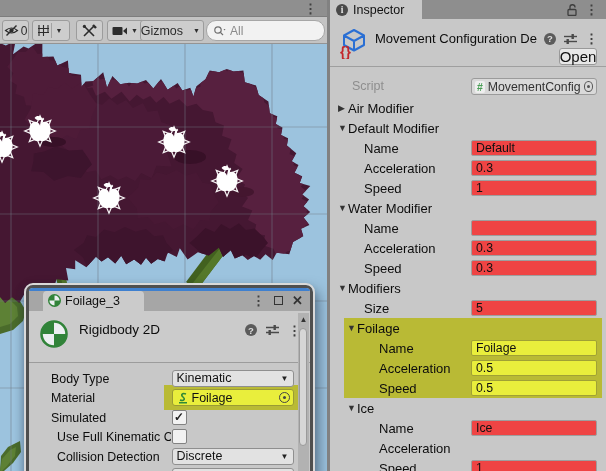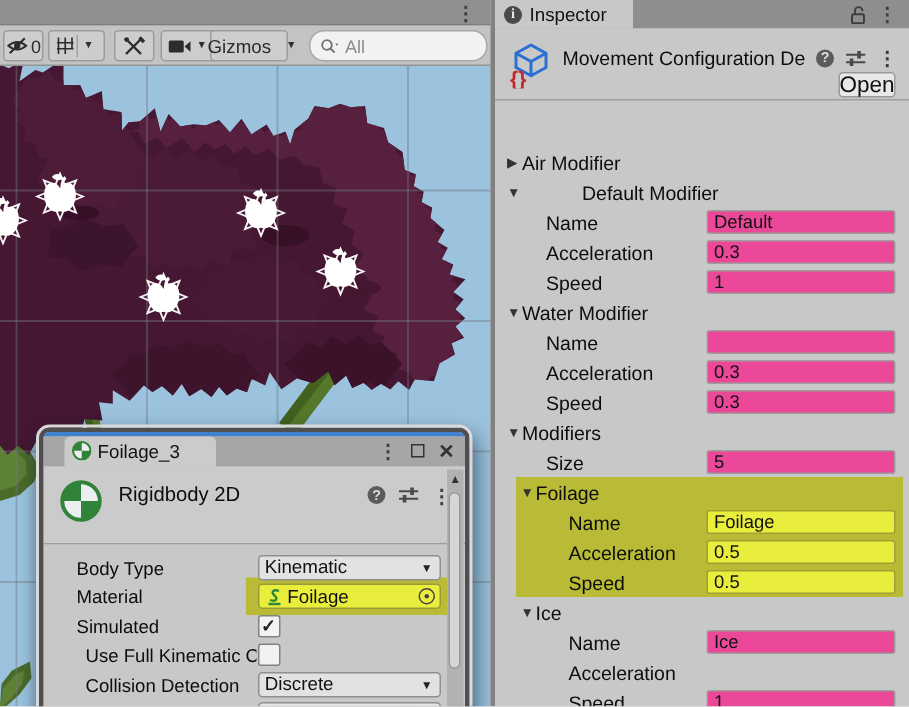--- a/index.html
+++ b/index.html
@@ -86,21 +86,21 @@
                          display:flex; align-items:center; justify-content:center; }
   #script-field .picker { margin-left:auto; width:11px; height:11px; border:1.2px solid #555; border-radius:50%;
                           display:flex; align-items:center; justify-content:center; }
   #script-field .picker::after { content:""; width:3px; height:3px; background:#555; border-radius:50%; }
 
   #hl-block { position:absolute; left:14px; top:318px; width:258px; height:80px; background:#b9ba35; z-index:1; }
 
   .irow { position:absolute; left:0; width:276px; height:20px; }
   .irow .tri { position:absolute; top:4.5px; font-size:9px; color:#333; }
   .irow .ilabel { position:absolute; top:3px; font-size:13px; color:#0d0d0d; white-space:nowrap; }
-  .irow .ifield { position:absolute; left:141px; top:2px; width:126px; height:16px; background:#ec4899; border:1px solid #9e9e9e;
+  .irow .ifield { position:absolute; left:141px; top:2px; width:126px; height:16px; background:#ef4444; border:1px solid #9e9e9e;
                   border-radius:2px; font-size:12.3px; color:#111; display:flex; align-items:center; padding:0 4px; }
   .irow .ifield.hl { background:#e9ee3c; border-color:#a0a135; }
 
   
   .info-i { width:12px; height:12px; border-radius:50%; background:#4a4a4a; color:#e9e9e9; font-size:9.5px; font-weight:bold;
             display:flex; align-items:center; justify-content:center; font-family:"Liberation Serif",serif; }
   .help-q { width:12px; height:12px; border-radius:50%; background:#5b5b5b; color:#dedede; font-size:9.5px; font-weight:bold;
             display:flex; align-items:center; justify-content:center; }
 </style>
 </head>
@@ -137,21 +137,21 @@
           <path d="M11,1 l3,3" stroke="#2c2c2c" stroke-width="2.4"></path>
         </svg>
       </div>
       <div class="tb-btn" style="left:107px; width:39px;">
         <svg width="16" height="10" viewBox="0 0 16 10">
           <rect x="0.5" y="1" width="10" height="8" rx="1" fill="#2c2c2c"></rect>
           <path d="M11,5 L15,1.5 V8.5 Z" fill="#2c2c2c"></path>
         </svg>
         <span class="tb-arrow">▼</span>
       </div>
-      <div class="tb-btn" style="left:140px; width:52px;">
+      <div class="tb-btn" style="left:140px; width:64px;justify-content:flex-end;">
         <span id="gizmos-label">Gizmos</span>
         <div class="tb-sep"></div>
         <span class="tb-arrow">▼</span>
       </div>
       <div id="tb-search">
         <svg width="13" height="12" viewBox="0 0 13 12">
           <circle cx="5" cy="5" r="3.2" fill="none" stroke="#6f6f6f" stroke-width="1.2"></circle>
           <line x1="7.4" y1="7.4" x2="10" y2="10" stroke="#6f6f6f" stroke-width="1.2"></line>
           <path d="M10.5,4 l2,0 l-1,1.6 Z" fill="#6f6f6f"></path>
         </svg>
@@ -308,21 +308,21 @@
   <div id="divider"></div>
 
   <div id="inspector">
     <div id="insp-rows">
         <div class="irow" style="top: 98px;">
           <span class="tri" style="left: 8px;">▶</span>
           <span class="ilabel" style="left: 18px;">Air Modifier</span>
         </div>
         <div class="irow" style="top: 118px;">
           <span class="tri" style="left: 8px;">▼</span>
-          <span class="ilabel" style="left: 18px; margin-left: 40px;">Default Modifier</span>
+          <span class="ilabel" style="left: 18px;">Default Modifier</span>
         </div>
         <div class="irow" style="top: 138px;">
           <span class="ilabel" style="left: 34px;">Name</span>
           <div class="ifield">Default</div>
         </div>
         <div class="irow" style="top: 158px;">
           <span class="ilabel" style="left: 34px;">Acceleration</span>
           <div class="ifield">0.3</div>
         </div>
         <div class="irow" style="top: 178px;">
@@ -412,16 +412,24 @@
           <rect x="7.5" y="1" width="2.4" height="5" fill="#4a4a4a"></rect>
           <rect x="2.5" y="6" width="2.4" height="5" fill="#4a4a4a"></rect>
         </svg>
         <span class="kebab">⋮</span>
       </div>
       <div id="open-btn">
         <span>Open</span>
       </div>
     </div>
 
+    <div id="script-row">
+      <span id="script-label">Script</span>
+      <div id="script-field">
+        <span class="sicon">#</span>
+        <span>MovementConfig</span>
+        <span class="picker"></span>
+      </div>
+    </div>
 
     <div id="hl-block"></div>
   </div>
 </div>
 
 </body></html>

